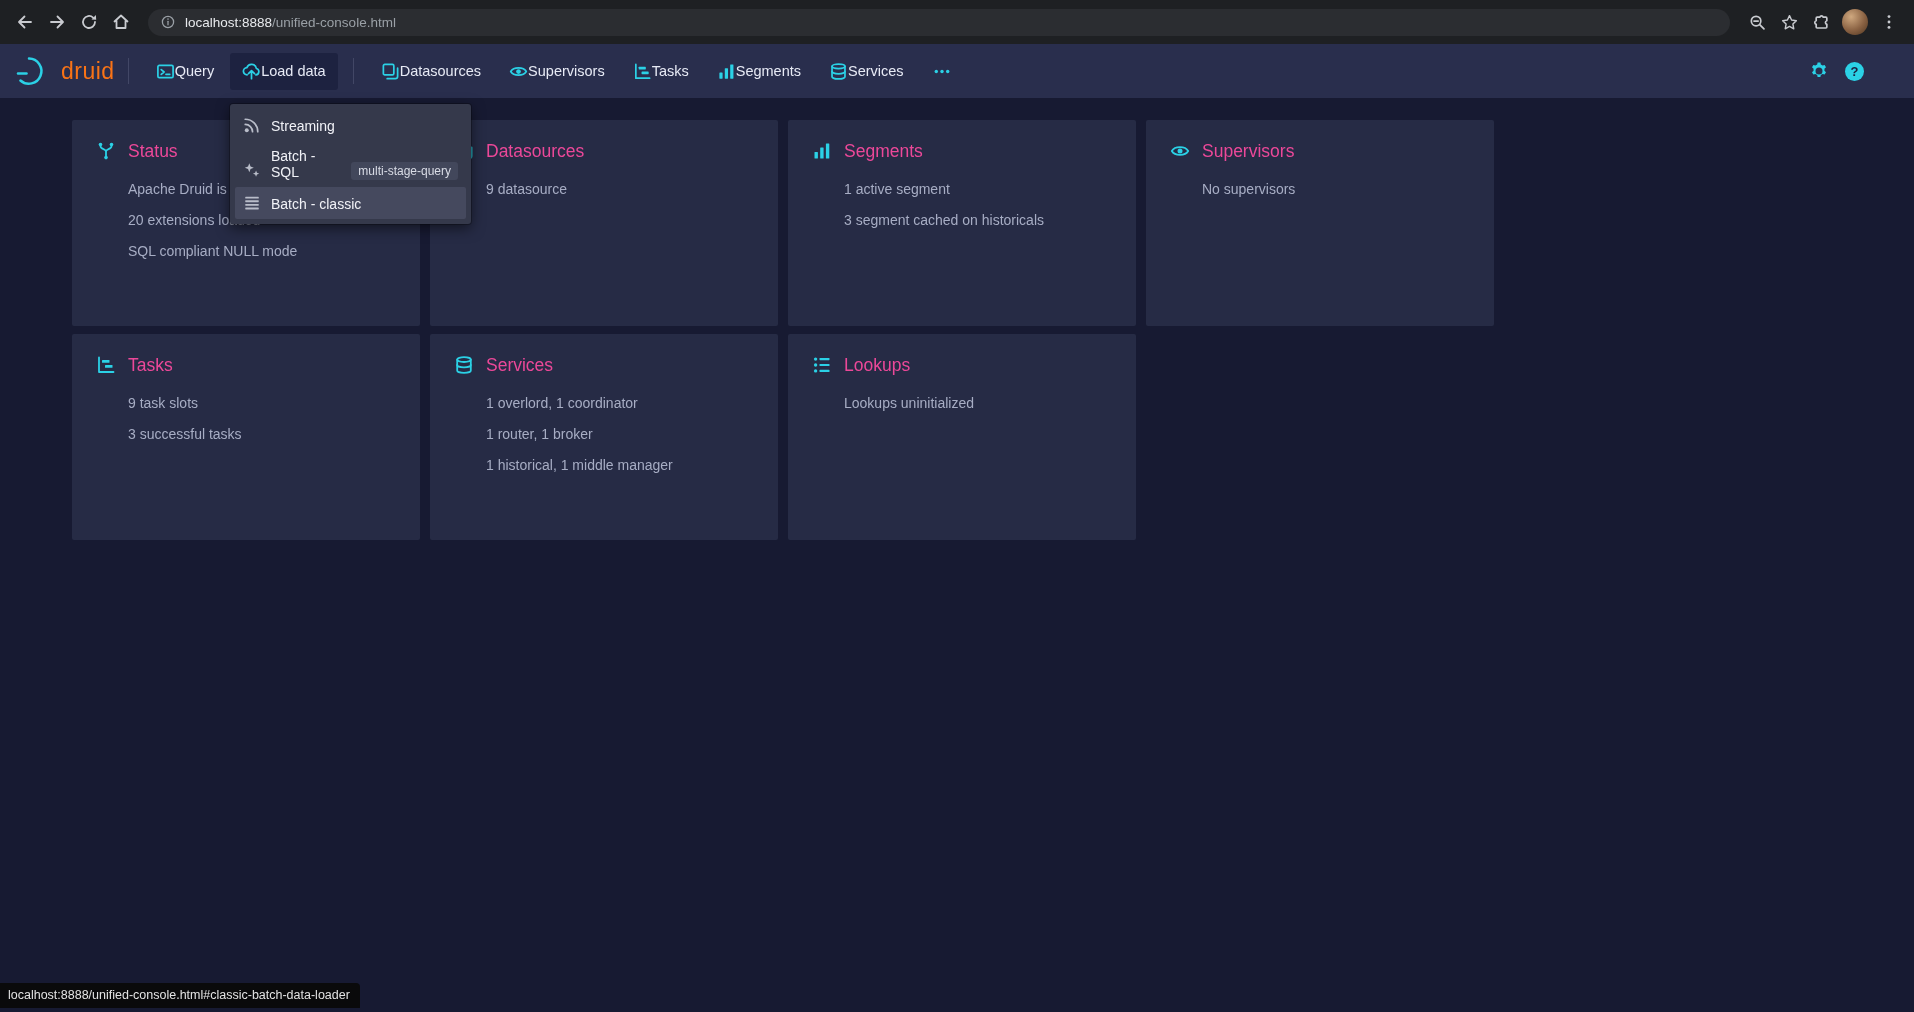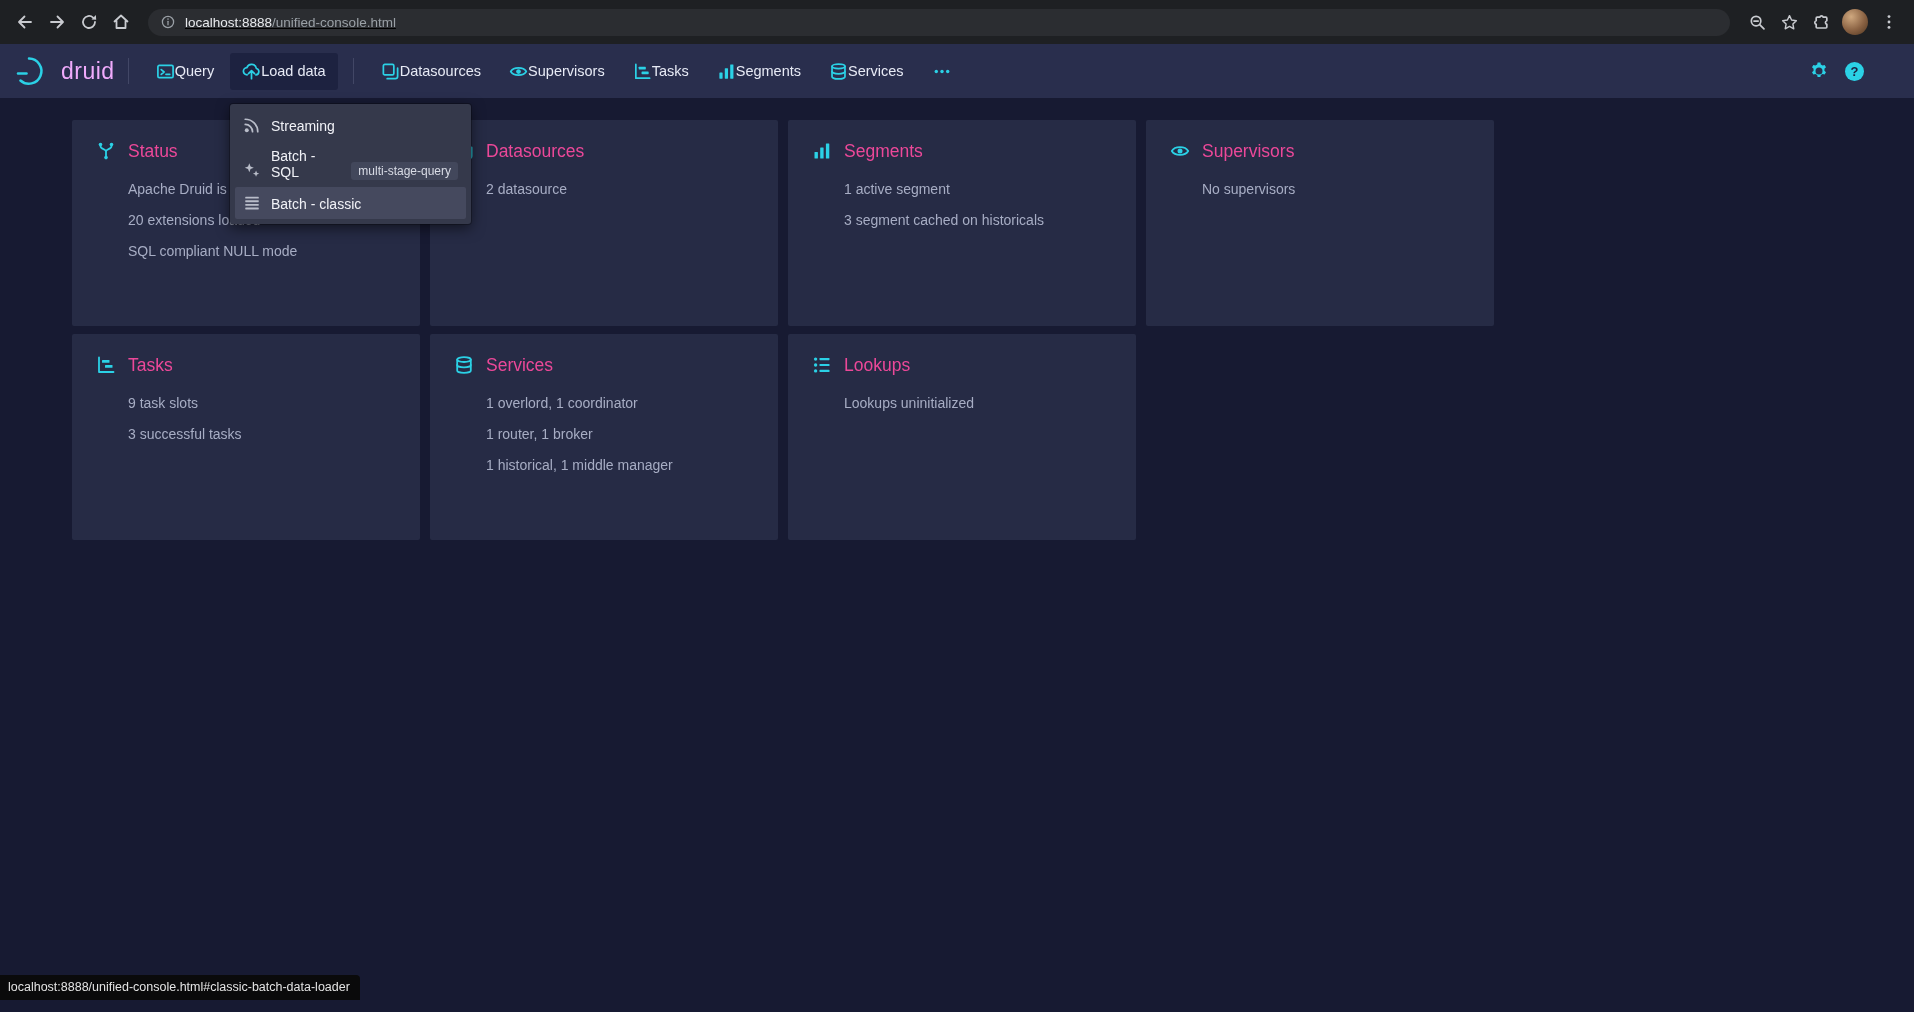--- a/index.html
+++ b/index.html
@@ -15,21 +15,21 @@
   .fl { fill:var(--accent); }
   .gst { stroke:#b9bdc9; fill:none; stroke-width:1.9; stroke-linecap:round; }
   .gfl { fill:#b9bdc9; }
   .bst { stroke:#c9cbd0; fill:none; stroke-width:1.8; stroke-linecap:round; stroke-linejoin:round; }
   .bfl { fill:#c9cbd0; }
   .inf { stroke:#9aa0a6; fill:none; stroke-width:1.6; stroke-linecap:round; }
 
   
   .browser-bar {
     height:44px; background:#1e2023; display:flex; align-items:center;
-    padding:17px 10px; gap:2px;text-decoration:underline;
+    padding:17px 10px; gap:2px;
   }
   .tb-btn {
     width:30px; height:30px; border-radius:50%; display:flex;
     align-items:center; justify-content:center; cursor:pointer; flex:0 0 auto;
   }
   .url-pill {
     flex:1; height:27px; background:#2b2d31; border-radius:14px;
     display:flex; align-items:center; padding:0 12px; gap:9px; margin:0 10px;
     font-size:13.5px; cursor:text;
   }
@@ -40,21 +40,21 @@
     background:radial-gradient(circle at 35% 30%, #cfa87f 0%, #8a6243 55%, #4e3categor 100%, #4e3520 100%);
     background:radial-gradient(circle at 35% 30%, #cfa87f 0%, #8a6243 55%, #4e3520 100%);
     cursor:pointer;
   }
 
   
   .druid-header {
     height:54px; background:#292e4d; display:flex; align-items:center;
     padding:0 16px;
   }
-  .logo { display:flex; align-items:center; gap:9px; color:#f0abfc; font-size:23px; cursor:pointer; }
+  .logo { display:flex; align-items:center; gap:9px; color:#f97316; font-size:23px; cursor:pointer; }
   .logo-text { letter-spacing:.5px; }
   .v-sep { width:1px; height:26px; background:#424766; margin:0 13px; flex:0 0 auto; }
   .nav-item {
     display:flex; align-items:center; padding:9px 12px; margin:0 2px;
     border-radius:3px; color:#e7eaf5; font-size:14.5px; cursor:pointer; white-space:nowrap;
   }
   .nav-item.active { background:#1d2240; }
   .header-right { margin-left:auto; display:flex; align-items:center; gap:16px; margin-right:34px; }
   .help-badge {
     width:19px; height:19px; border-radius:50%; background:var(--accent);
@@ -89,21 +89,21 @@
     border-radius:2px; color:#f1f2f7; font-size:14px; cursor:pointer;
   }
   .menu-item.selected { background:#45495e; }
   .menu-tag {
     margin-left:auto; background:#42475b; color:#d9dce6; font-size:12px;
     padding:2px 7px; border-radius:3px; white-space:nowrap;
   }
 
   
   .status-tooltip {
-    position:absolute; left:0; bottom:12px; z-index:99;
+    position:absolute; left:0; bottom:4px; z-index:99;
     background:#0a0a0b; color:#e3e3e3; font-size:12.5px;
     padding:5px 10px 6px 8px; border-top-right-radius:4px;
   }
 </style>
 </head>
 <body>
 
 <div class="browser-bar">
   <div class="tb-btn">
     <span class="icon">
@@ -317,21 +317,21 @@
       <div class="card-title-row">
         <span class="icon">
           <svg width="20" height="20" viewBox="0 0 20 20">
               <rect class="st" x="2.5" y="2.5" width="11" height="11" rx="1.5"></rect>
               <path class="st" d="M6.5 17.5 h8.5 a2.5 2.5 0 0 0 2.5 -2.5 V6.5"></path>
             </svg>
         </span>
         <h2 class="card-title">Datasources</h2>
       </div>
       <div class="card-lines">
-        <div class="card-line">2 datasource</div>
+        <div class="card-line">9 datasource</div>
       </div>
     </div>
 
     <div class="card">
       <div class="card-title-row">
         <span class="icon">
           <svg width="20" height="20" viewBox="0 0 20 20">
               <rect class="fl" x="2.5" y="11" width="3.4" height="6.5" rx="0.5"></rect>
               <rect class="fl" x="8.2" y="6.5" width="3.4" height="11" rx="0.5"></rect>
               <rect class="fl" x="13.9" y="2.5" width="3.4" height="15" rx="0.5"></rect>

